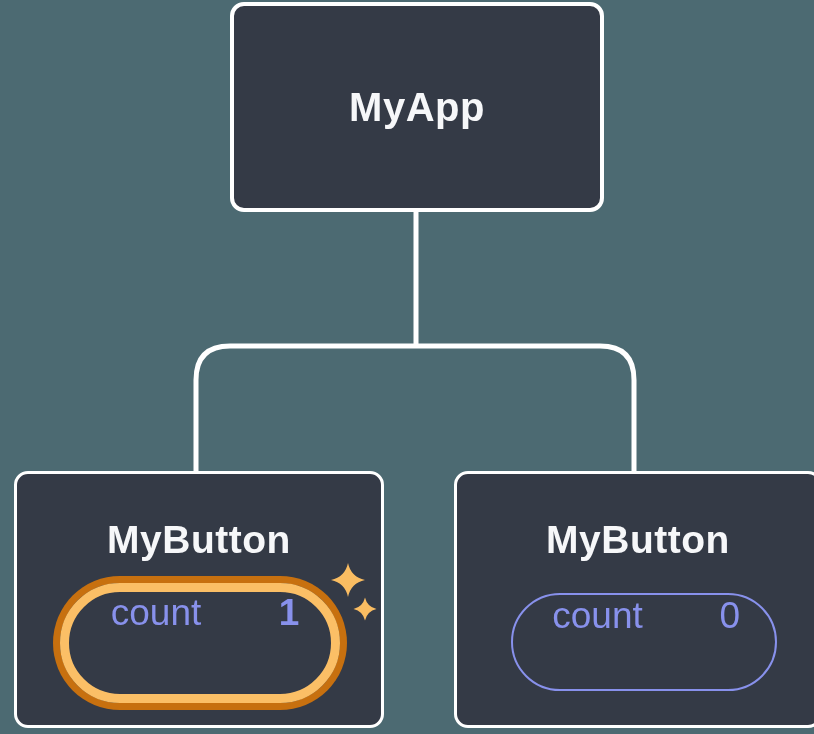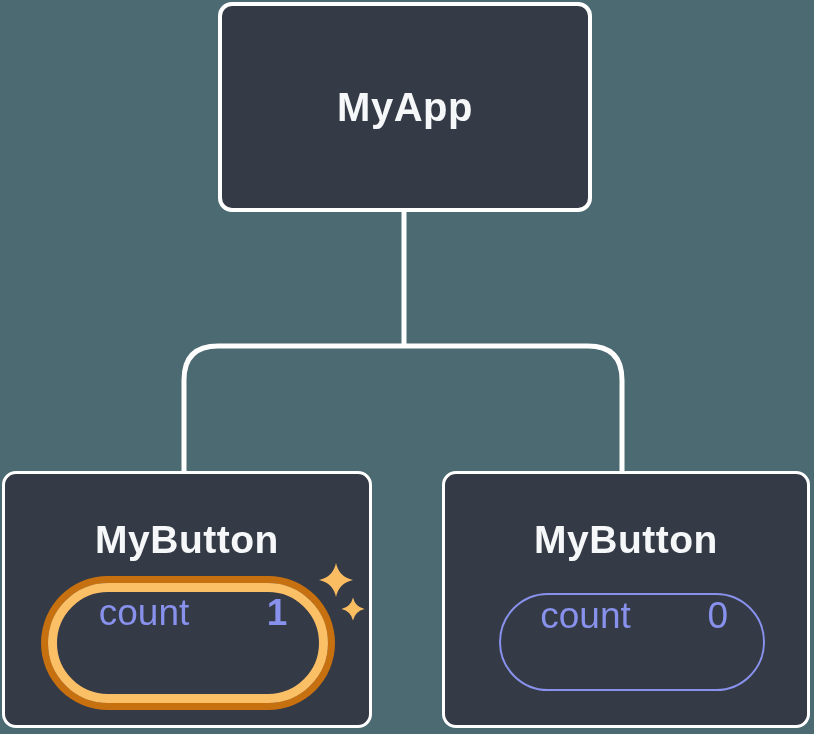--- a/index.html
+++ b/index.html
@@ -17,20 +17,21 @@
   *{margin:0;padding:0;box-sizing:border-box;}
   html,body{width:814px;height:734px;overflow:hidden;}
   body{
     font-family:"Liberation Sans","DejaVu Sans",sans-serif;
     background:var(--background);
   }
   .stage{
     position:relative;
     width:650px;height:734px;
     background:var(--background);
+    margin-left:12px;
   }
   .connector-svg{
     position:absolute;left:0;top:0;width:814px;height:734px;
     pointer-events:none;
   }
   .connector-path{
     stroke:var(--connector);
     stroke-width:5;
     fill:none;
   }

